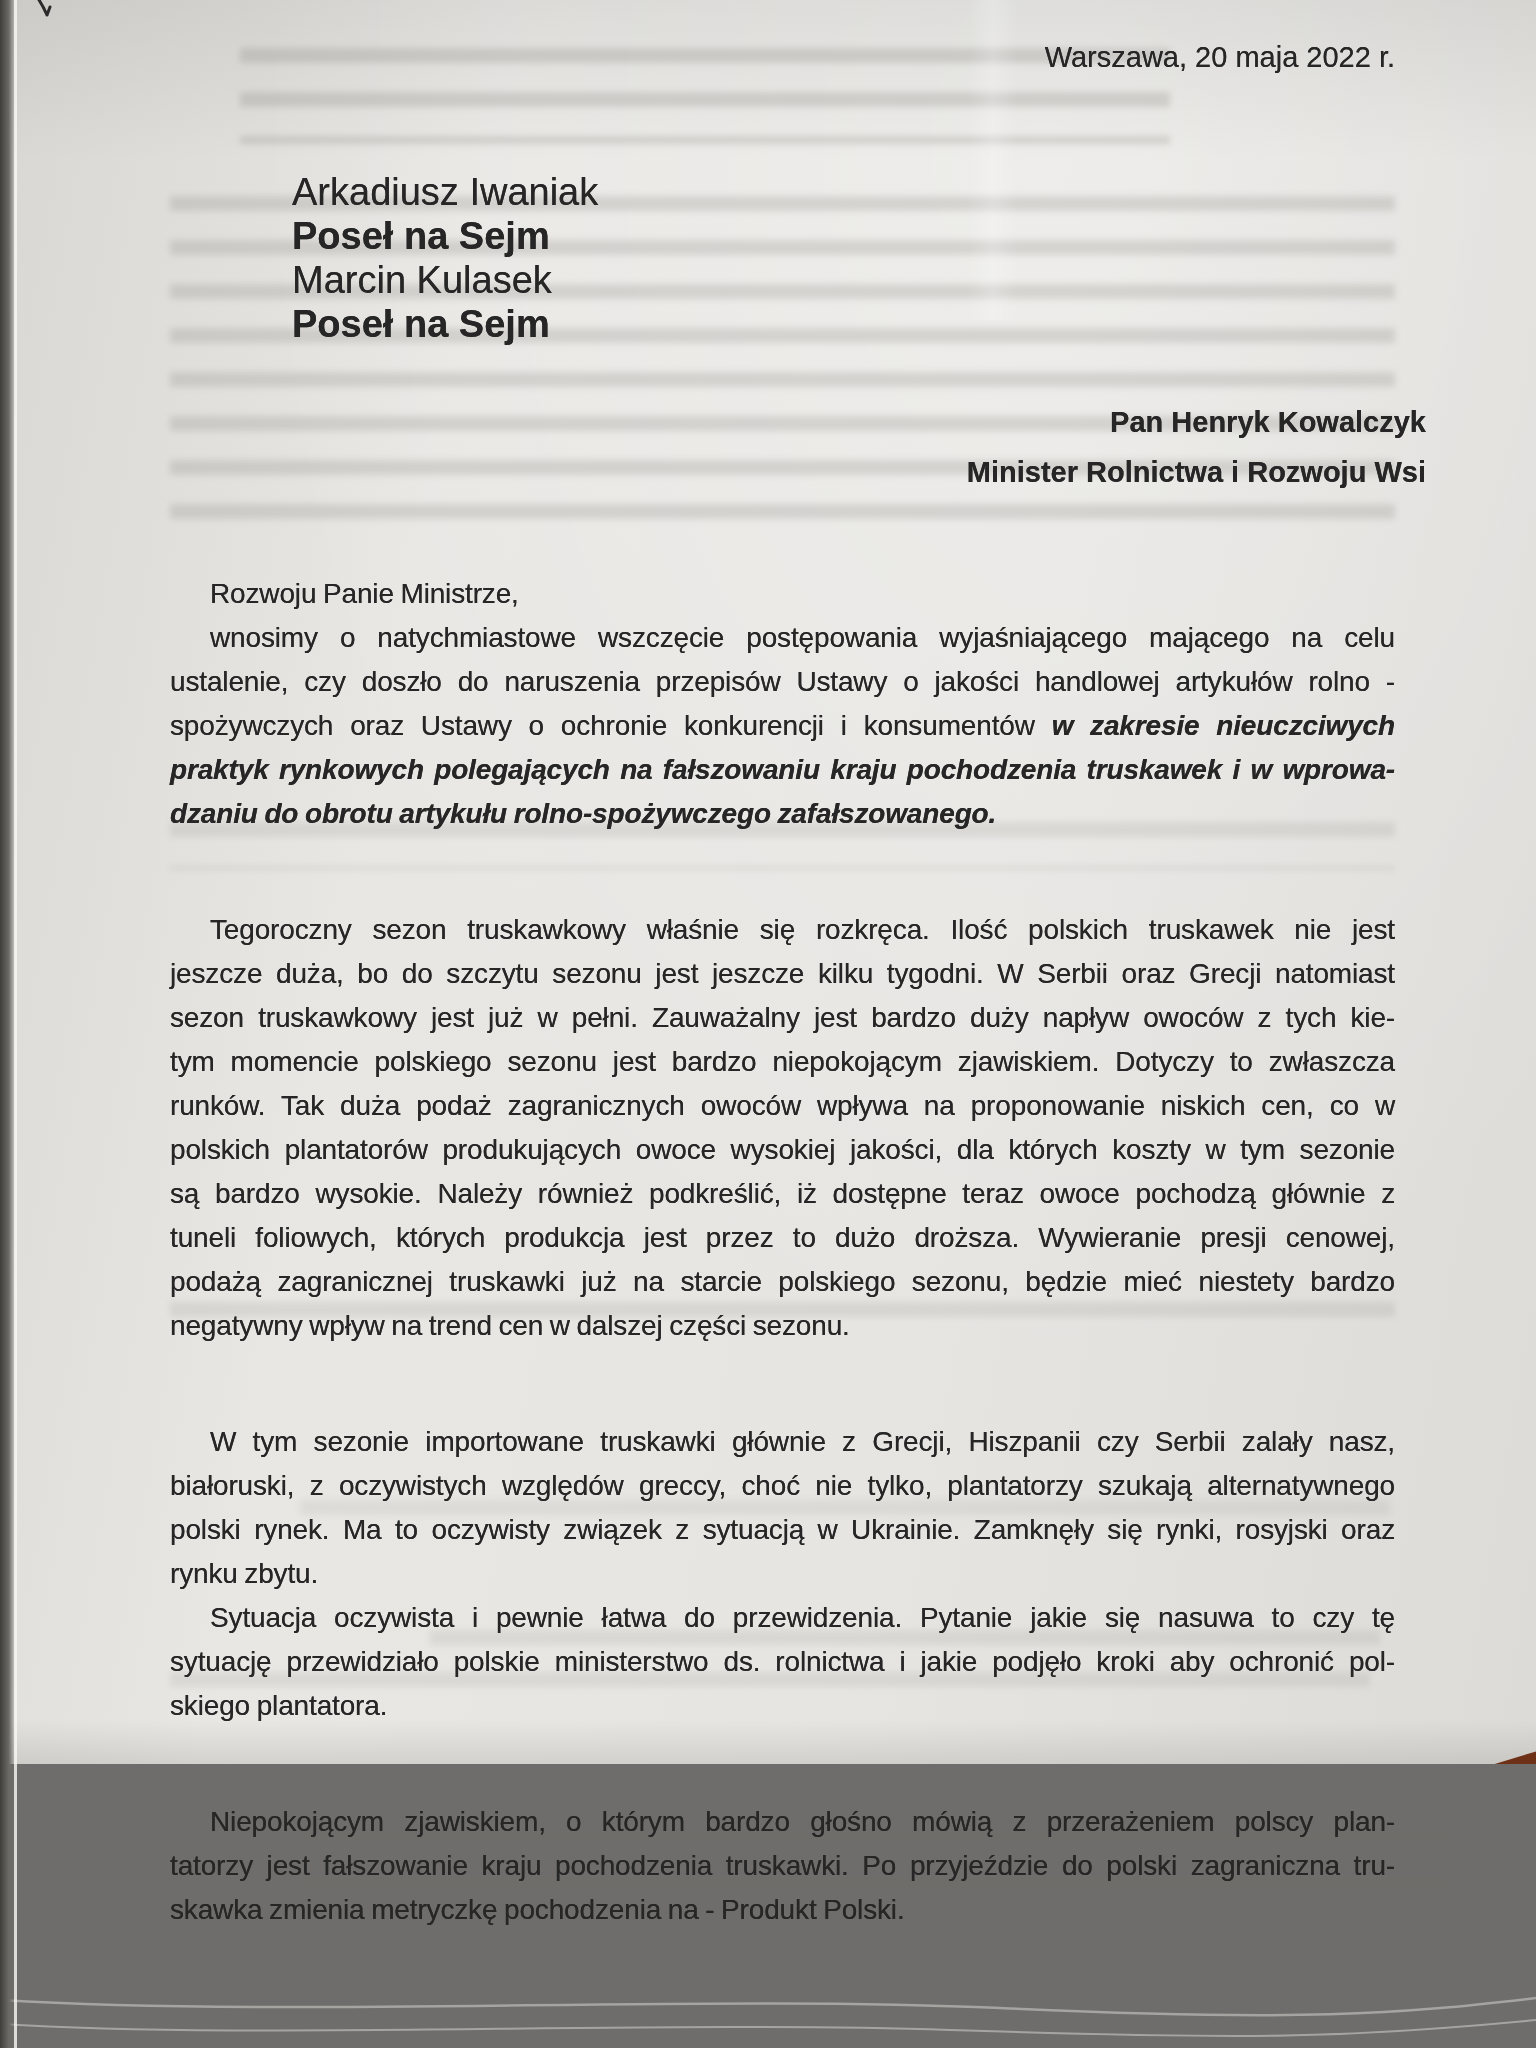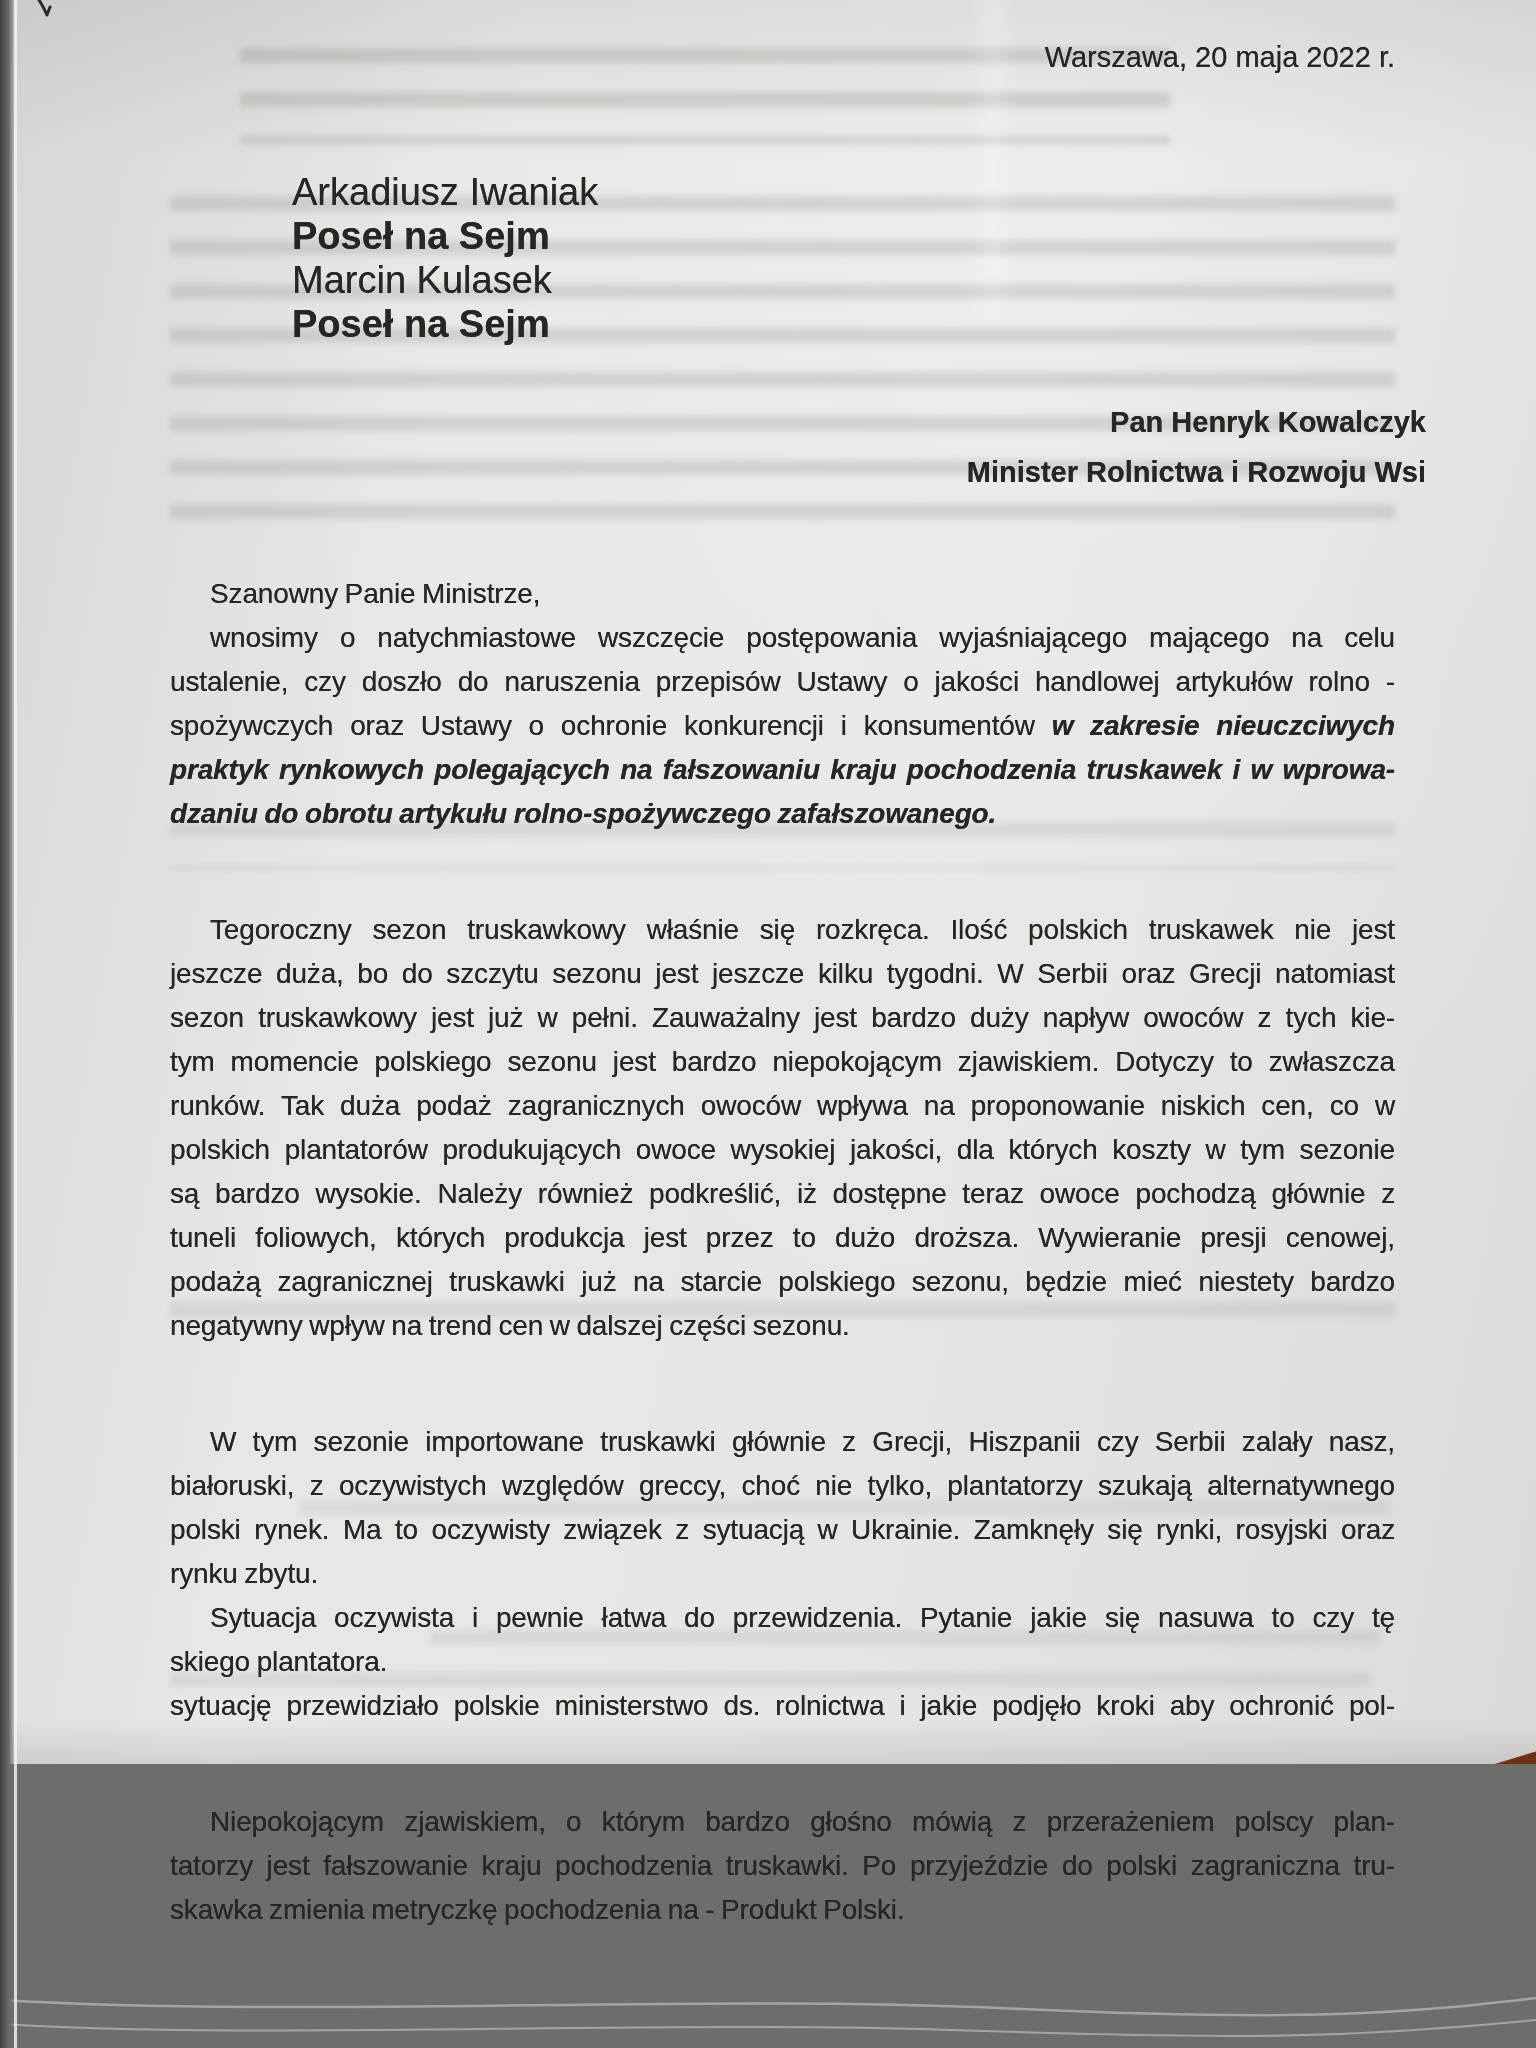--- a/index.html
+++ b/index.html
@@ -116,21 +116,21 @@
       <div class="">Marcin Kulasek</div>
       <div class="b">Poseł na Sejm</div>
     </div>
 
   <div class="recipient">
       <div class="b">Pan Henryk Kowalczyk</div>
       <div class="b">Minister Rolnictwa i Rozwoju Wsi</div>
     </div>
 
   <div class="letter-body">
-    <div class="line salutation">Szanowny Panie Ministrze,</div>
+    <div class="line salutation">Rozwoju Panie Ministrze,</div>
   <div class="para">
         <div class="line indent"><span>wnosimy o natychmiastowe wszczęcie postępowania wyjaśniającego mającego na celu</span></div>
         <div class="line"><span>ustalenie, czy doszło do naruszenia przepisów Ustawy o jakości handlowej artykułów rolno -</span></div>
         <div class="line"><span>spożywczych oraz Ustawy o ochronie konkurencji i konsumentów </span><span class="bi">w zakresie nieuczciwych</span></div>
         <div class="line"><span class="bi">praktyk rynkowych polegających na fałszowaniu kraju pochodzenia truskawek i w wprowa-</span></div>
         <div class="line last"><span class="bi">dzaniu do obrotu artykułu rolno-spożywczego zafałszowanego.</span></div>
       </div>
       <div class="para gap">
         <div class="line indent"><span>Tegoroczny sezon truskawkowy właśnie się rozkręca. Ilość polskich truskawek nie jest</span></div>
         <div class="line"><span>jeszcze duża, bo do szczytu sezonu jest jeszcze kilku tygodni. W Serbii oraz Grecji natomiast</span></div>
@@ -144,22 +144,22 @@
         <div class="line last"><span>negatywny wpływ na trend cen w dalszej części sezonu.</span></div>
       </div>
       <div class="para gap">
         <div class="line indent"><span>W tym sezonie importowane truskawki głównie z Grecji, Hiszpanii czy Serbii zalały nasz,</span></div>
         <div class="line"><span>białoruski, z oczywistych względów greccy, choć nie tylko, plantatorzy szukają alternatywnego</span></div>
         <div class="line"><span>polski rynek. Ma to oczywisty związek z sytuacją w Ukrainie. Zamknęły się rynki, rosyjski oraz</span></div>
         <div class="line last"><span>rynku zbytu.</span></div>
       </div>
       <div class="para">
         <div class="line indent"><span>Sytuacja oczywista i pewnie łatwa do przewidzenia. Pytanie jakie się nasuwa to czy tę</span></div>
+        <div class="line"><span>sytuację przewidziało polskie ministerstwo ds. rolnictwa i jakie podjęło kroki aby ochronić pol-</span></div>
         <div class="line last"><span>skiego plantatora.</span></div>
-        <div class="line"><span>sytuację przewidziało polskie ministerstwo ds. rolnictwa i jakie podjęło kroki aby ochronić pol-</span></div>
       </div>
       <div class="para gap">
         <div class="line indent"><span>Niepokojącym zjawiskiem, o którym bardzo głośno mówią z przerażeniem polscy plan-</span></div>
         <div class="line"><span>tatorzy jest fałszowanie kraju pochodzenia truskawki. Po przyjeździe do polski zagraniczna tru-</span></div>
         <div class="line last"><span>skawka zmienia metryczkę pochodzenia na - Produkt Polski.</span></div>
       </div>
     </div>
 
   <svg class="pen-mark" width="26" height="20" viewBox="0 0 26 20">
     <path d="M5 0 Q 9 6, 13 15 M13 15 L16 7" stroke="#2b2b2b" stroke-width="3" fill="none" stroke-linecap="round"></path>

